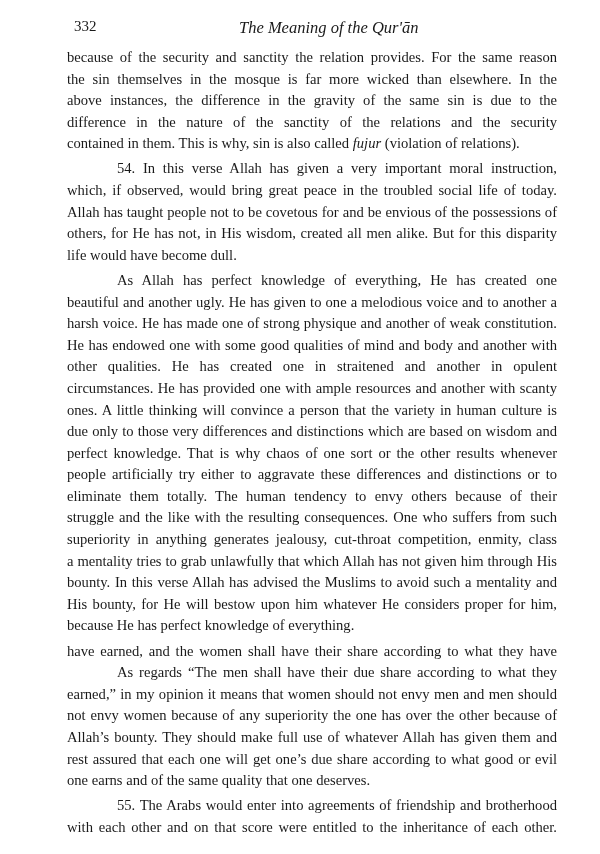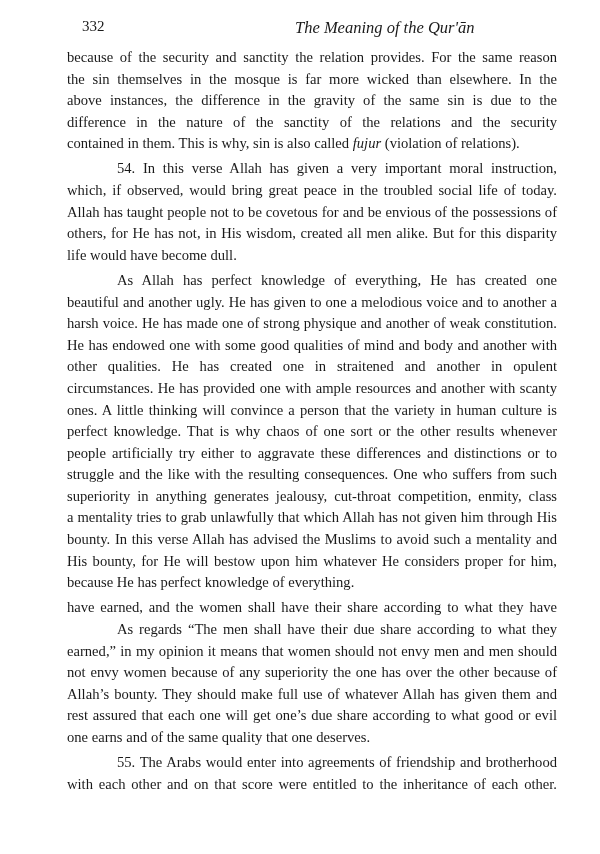--- a/index.html
+++ b/index.html
@@ -1,20 +1,20 @@
 <!DOCTYPE html>
 <html><head>
 <meta charset="utf-8">
 <style>
   html, body { margin: 0; padding: 0; background: #ffffff; }
   body { width: 600px; height: 854px; position: relative; overflow: hidden;
          font-family: "Liberation Serif", "DejaVu Serif", serif; color: #1a1a1a; }
-  .header { position: absolute; top: 18px; left: 16px; width: 477px; height: 22px; }
+  .header { position: absolute; top: 18px; left: 8px; width: 477px; height: 22px; }
   .page-num { position: absolute; left: 66px; top: 0; font-size: 15px; }
-  .running-title { position: absolute; left: 231px; top: 0; font-size: 16.5px; font-style: italic; margin-left: 48px; }
+  .running-title { position: absolute; left: 231px; top: 0; font-size: 16.5px; font-style: italic; }
   .body-text { position: absolute; left: 67px; top: 47px; width: 490px; }
   .line { font-size: 14.6px; line-height: 21.6px; height: 21.6px; white-space: nowrap;
           text-align: justify; text-align-last: justify; }
   .line.last { text-align-last: left; }
   .line.indent { padding-left: 50px; }
   .para { margin-bottom: 3.5px; }
   em { font-style: italic; }
 </style>
 </head>
 <body>
@@ -40,22 +40,24 @@
       <div class="line last">life would have become dull.</div>
     </div>
     <div class="para">
       <div class="line indent">As Allah has perfect knowledge of everything, He has created one</div>
       <div class="line">beautiful and another ugly. He has given to one a melodious voice and to another a</div>
       <div class="line">harsh voice. He has made one of strong physique and another of weak constitution.</div>
       <div class="line">He has endowed one with some good qualities of mind and body and another with</div>
       <div class="line">other qualities. He has created one in straitened and another in opulent</div>
       <div class="line">circumstances. He has provided one with ample resources and another with scanty</div>
       <div class="line">ones. A little thinking will convince a person that the variety in human culture is</div>
+      <div class="line">due only to those very differences and distinctions which are based on wisdom and</div>
       <div class="line">perfect knowledge. That is why chaos of one sort or the other results whenever</div>
       <div class="line">people artificially try either to aggravate these differences and distinctions or to</div>
+      <div class="line">eliminate them totally. The human tendency to envy others because of their</div>
       <div class="line">struggle and the like with the resulting consequences. One who suffers from such</div>
       <div class="line">superiority in anything generates jealousy, cut-throat competition, enmity, class</div>
       <div class="line">a mentality tries to grab unlawfully that which Allah has not given him through His</div>
       <div class="line">bounty. In this verse Allah has advised the Muslims to avoid such a mentality and</div>
       <div class="line">His bounty, for He will bestow upon him whatever He considers proper for him,</div>
       <div class="line last">because He has perfect knowledge of everything.</div>
     </div>
     <div class="para">
       <div class="line">have earned, and the women shall have their share according to what they have</div>
       <div class="line indent">As regards “The men shall have their due share according to what they</div>

